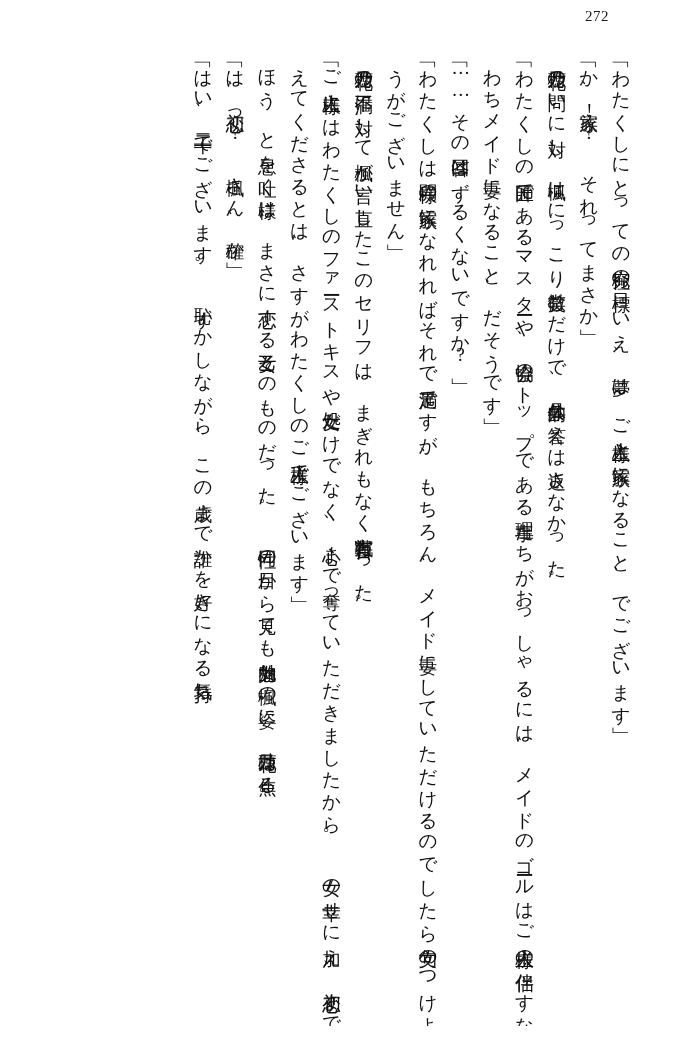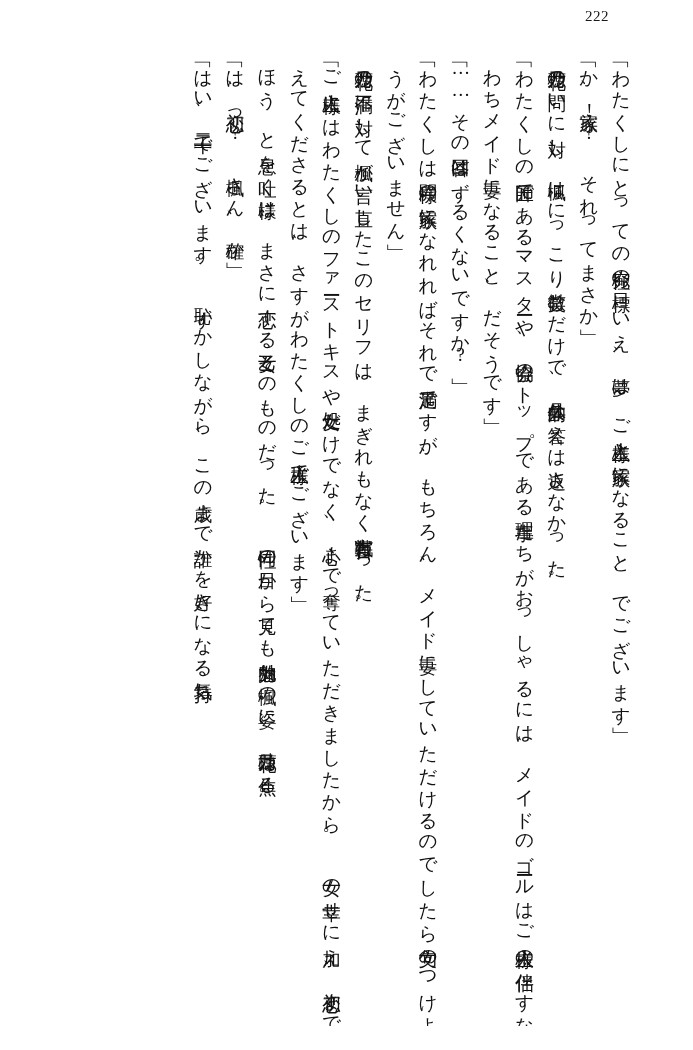--- a/index.html
+++ b/index.html
@@ -51,21 +51,21 @@
   }
   #body-text p.noindent {
     text-indent: 0;
   }
 </style>
 </head>
 <body>
 
 <div id="page">
 
-  <div id="page-number">222</div>
+  <div id="page-number">272</div>
 
   <div id="body-text">
     <p class="noindent">「わたくしにとっての究極の目標、いえ、夢は、ご主人様と家族になること、でございます」</p>
     <p class="noindent">「か、家族!?　それってまさか」</p>
     <p class="noindent">穂乃花の問いに対し、楓はにっこり微笑むだけで、具体的な答えは返さなかった。</p>
     <p class="noindent">「わたくしの師匠であるマスターや、協会のトップである理事たちがおっしゃるには、メイドのゴールはご主人様の伴侶、すなわちメイド妻になること、だそうです」</p>
     <p class="noindent">「……その回答はずるくないですか?」</p>
     <p class="noindent">「わたくしは開様の家族になれればそれで満足ですが、もちろん、メイド妻にしていただけるのでしたら文句のつけようがございません」</p>
     <p class="noindent">穂乃花の不満に対して楓が言い直したこのセリフは、まぎれもなく宣戦布告だった。</p>
     <p class="noindent">「ご主人様にはわたくしのファーストキスや処女だけでなく、心まで奪っていただきましたから。　女の幸せに加え、初恋まで教えてくださるとは、さすがわたくしのご主人様でございます」</p>

